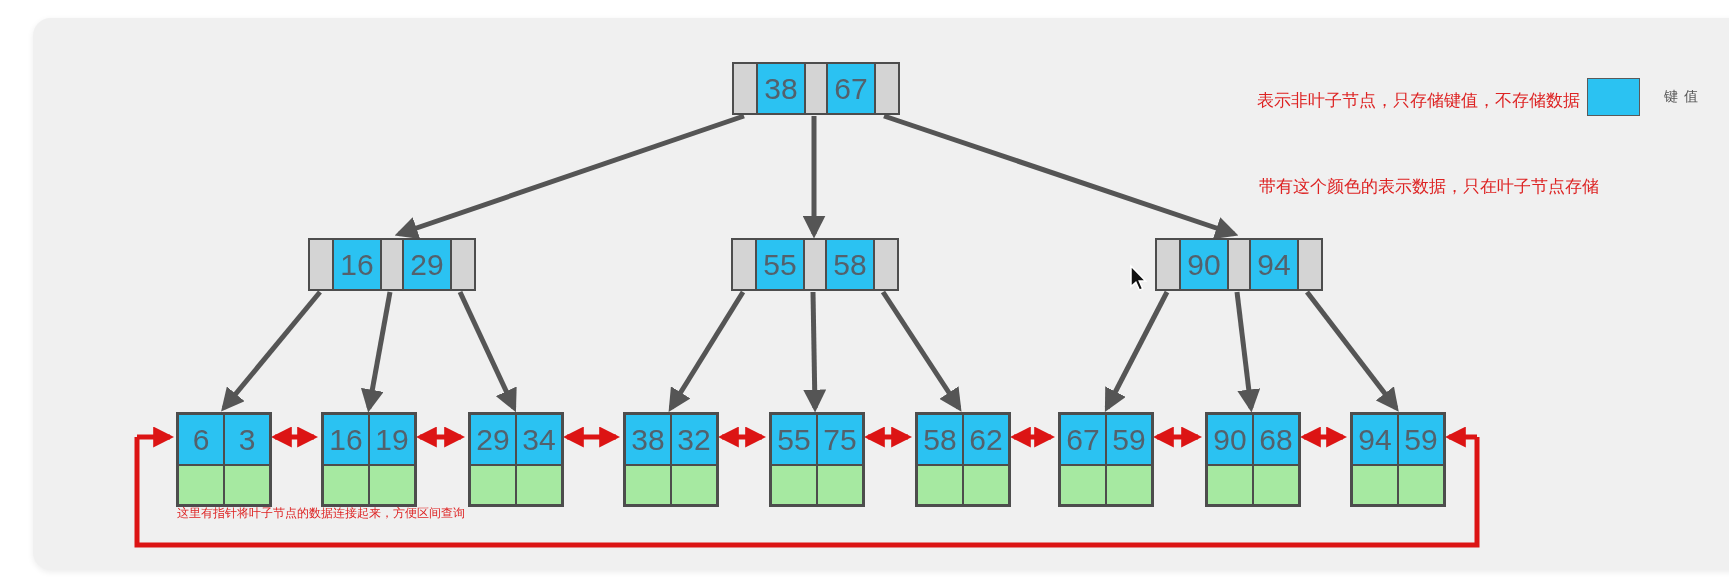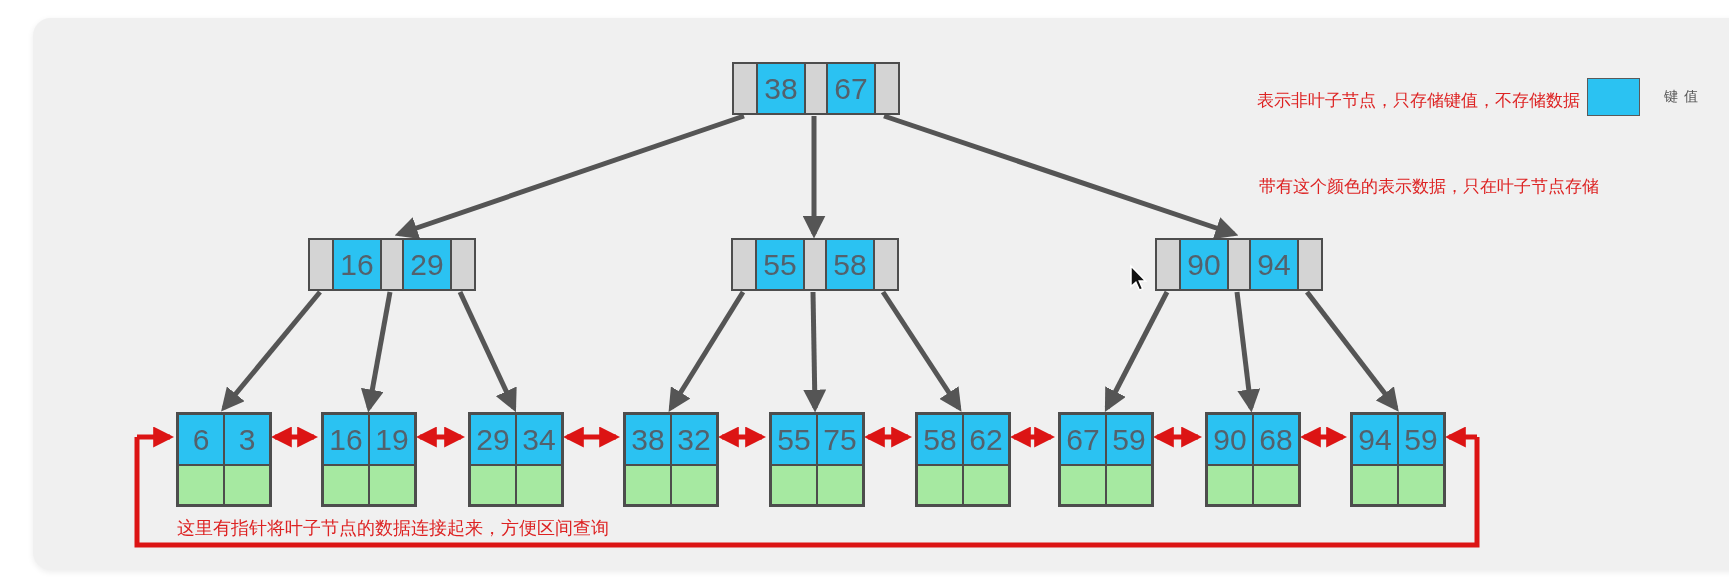--- a/index.html
+++ b/index.html
@@ -22,21 +22,21 @@
   .leaf .dcell{background:#a6e9a1;border:1px solid #4d4d4d;}
   
   #legend{position:absolute;left:1587px;top:77px;}
   .legend-row{display:flex;align-items:center;margin-bottom:9px;height:40px;}
   .legend-swatch{width:53px;height:38px;border:1px solid #5a5a5a;box-sizing:border-box;}
   .legend-label{margin-left:24px;font-size:14px;color:#555;letter-spacing:6px;white-space:nowrap;}
   
   .note{position:absolute;color:#dd2222;font-size:17px;white-space:nowrap;}
   #note1{top:89px;right:149px;}
   #note2{top:131px;right:130px;margin-top:44px;}
-  #note3{top:516px;left:177px;font-size:18px;}
+  #note3{top:505px;left:177px;font-size:12px;}
 </style>
 </head>
 <body>
 
 <div id="stage">
   <div id="panel"></div>
 
   <svg class="overlay" width="1729" height="583" viewBox="0 0 1729 583">
     <defs>
       <marker id="ah-dark" viewBox="0 0 10 10" refX="8" refY="5" markerWidth="4.6" markerHeight="4.6" orient="auto-start-reverse">

